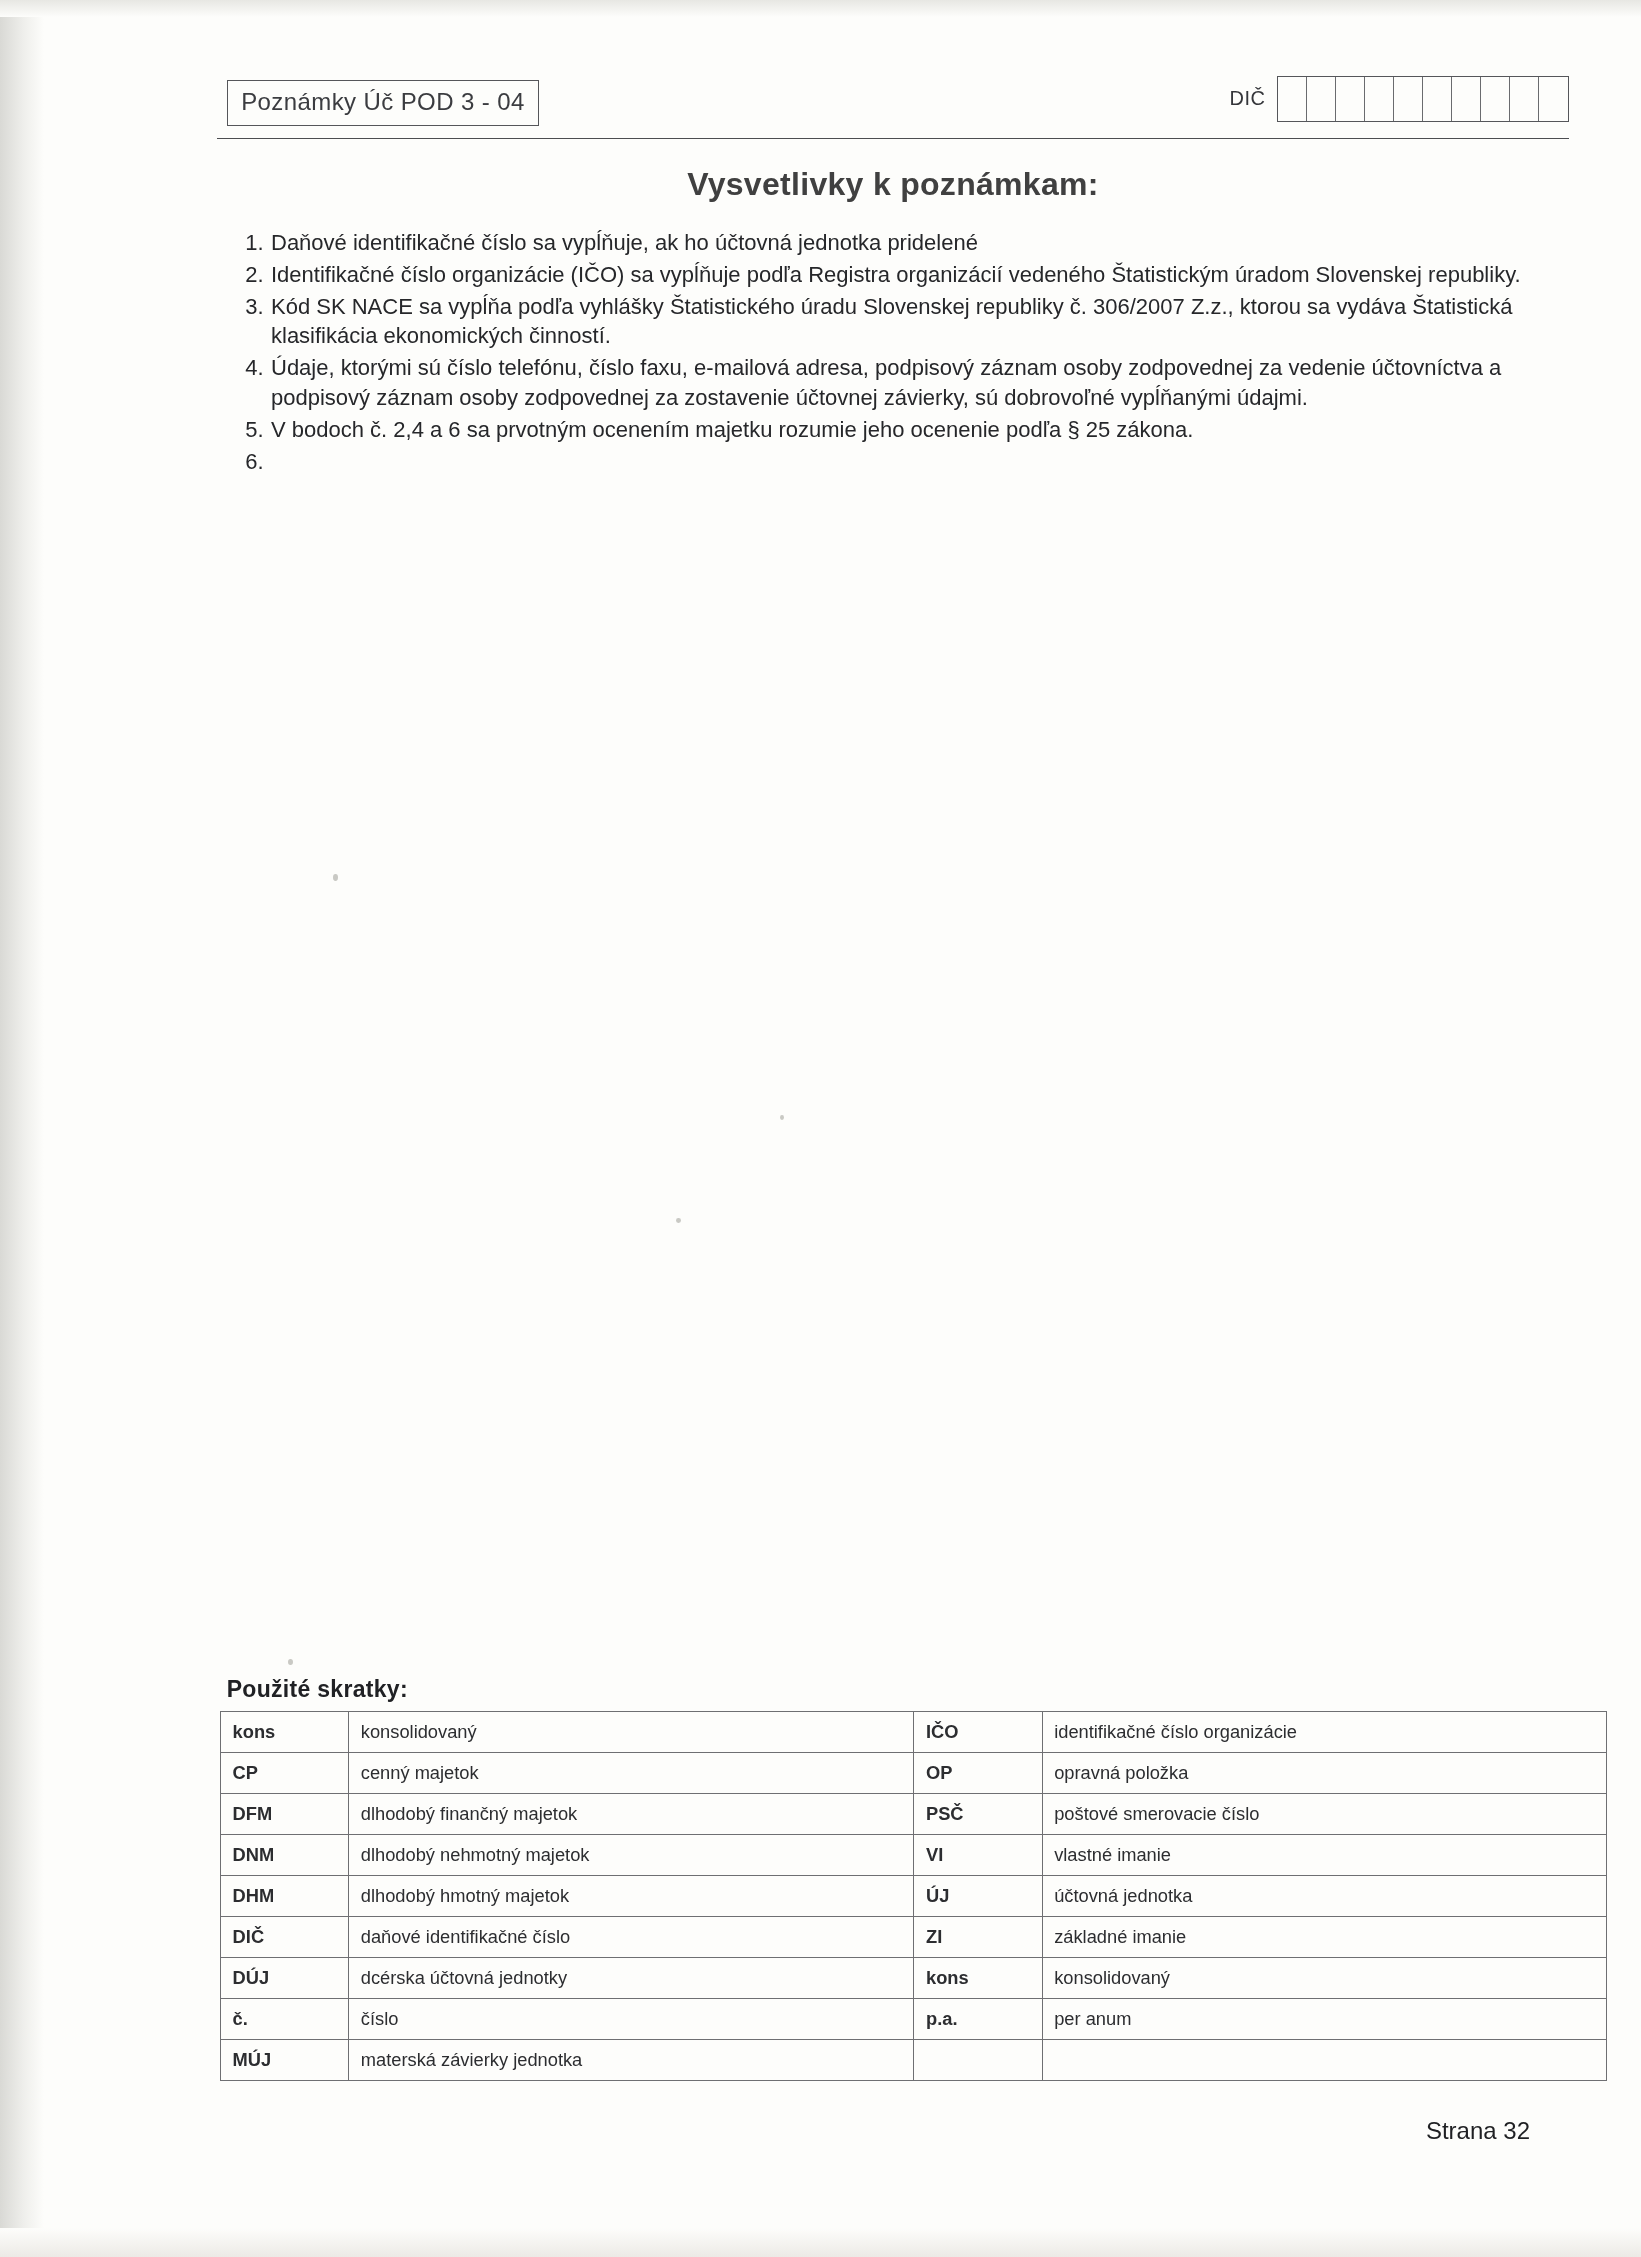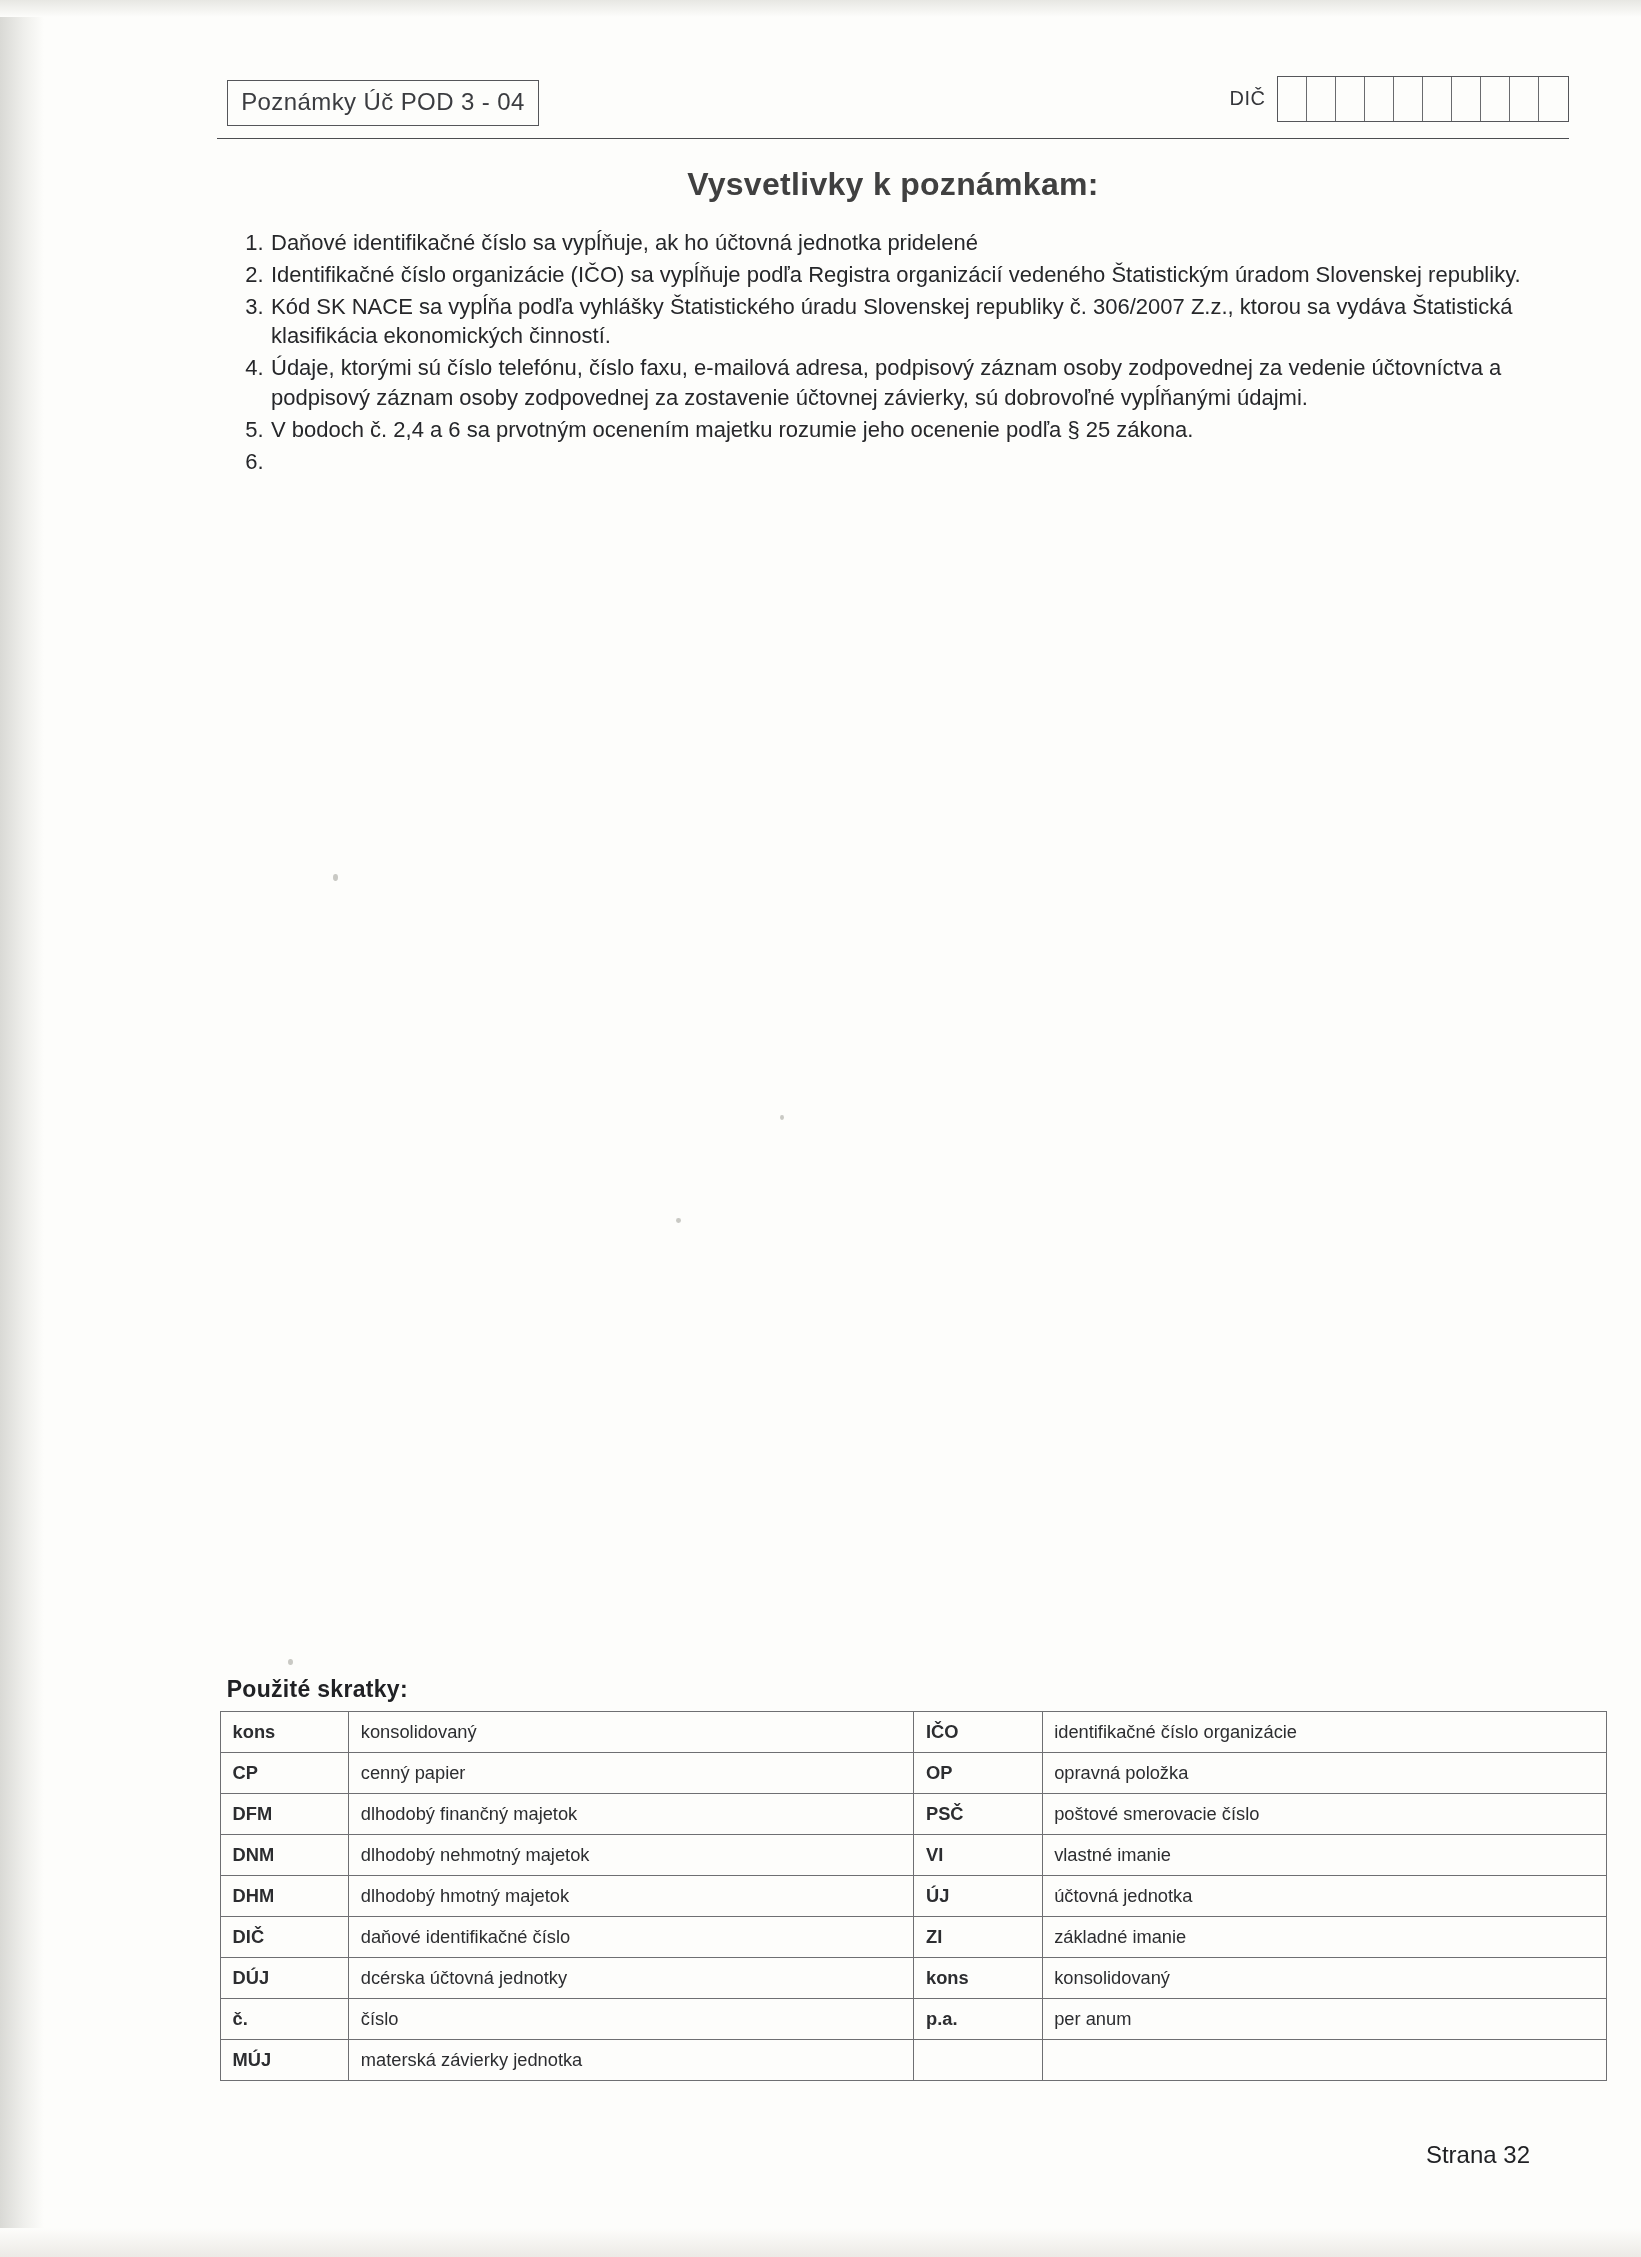--- a/index.html
+++ b/index.html
@@ -167,21 +167,20 @@
     color: #1d1e21;
   }
   td.v2 { width: 540px; }
 
   .page-number {
     position: absolute;
     right: 39px;
     top: 2049px;
     font-size: 24px;
     color: #1f2023;
-    margin-top: 24px;
   }
 
   
   .speck {
     position: absolute;
     background: #c9c9c4;
     border-radius: 50%;
     pointer-events: none;
   }
 </style>
@@ -255,21 +254,21 @@
     <table class="abbr">
       <tbody>
         <tr>
           <td class="k">kons</td>
           <td class="v">konsolidovaný</td>
           <td class="k2">IČO</td>
           <td class="v2">identifikačné číslo organizácie</td>
         </tr>
         <tr>
           <td class="k">CP</td>
-          <td class="v">cenný papier</td>
+          <td class="v">cenný majetok</td>
           <td class="k2">OP</td>
           <td class="v2">opravná položka</td>
         </tr>
         <tr>
           <td class="k">DFM</td>
           <td class="v">dlhodobý finančný majetok</td>
           <td class="k2">PSČ</td>
           <td class="v2">poštové smerovacie číslo</td>
         </tr>
         <tr>

